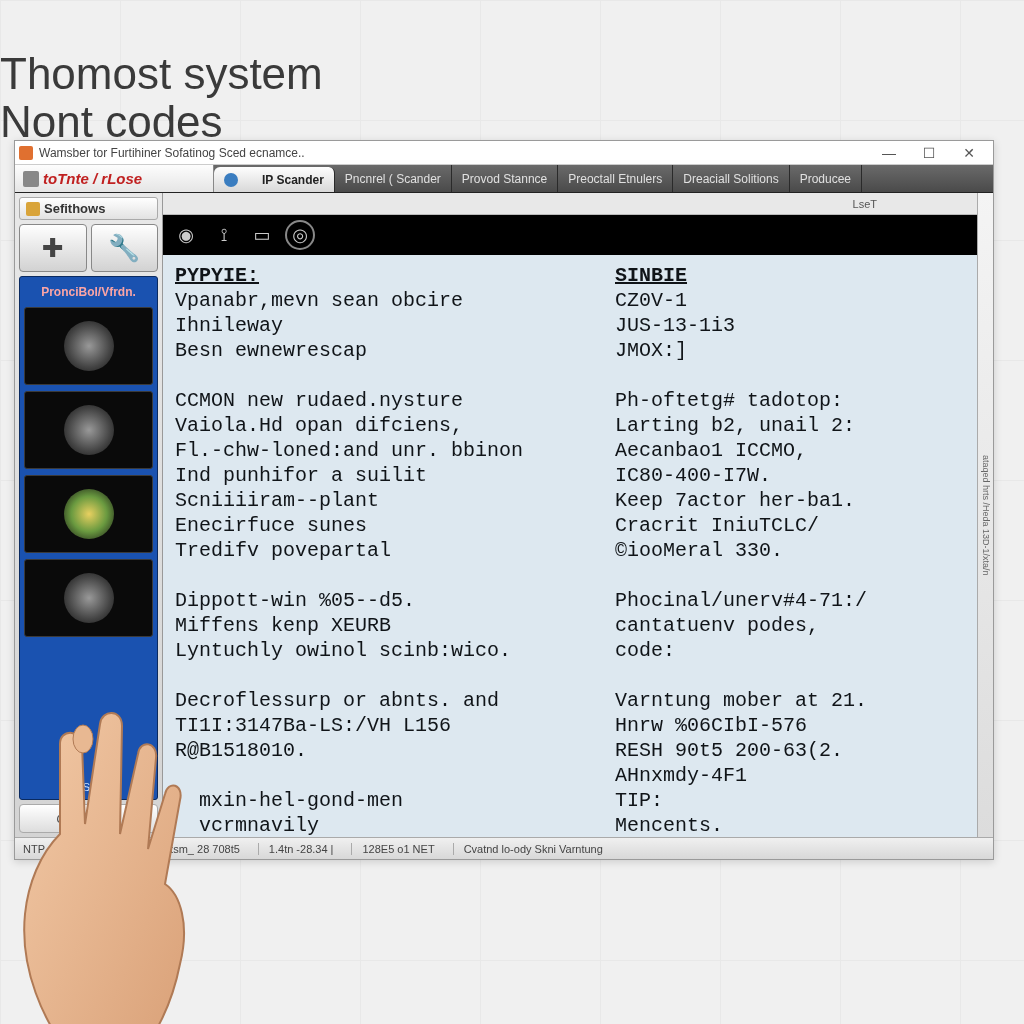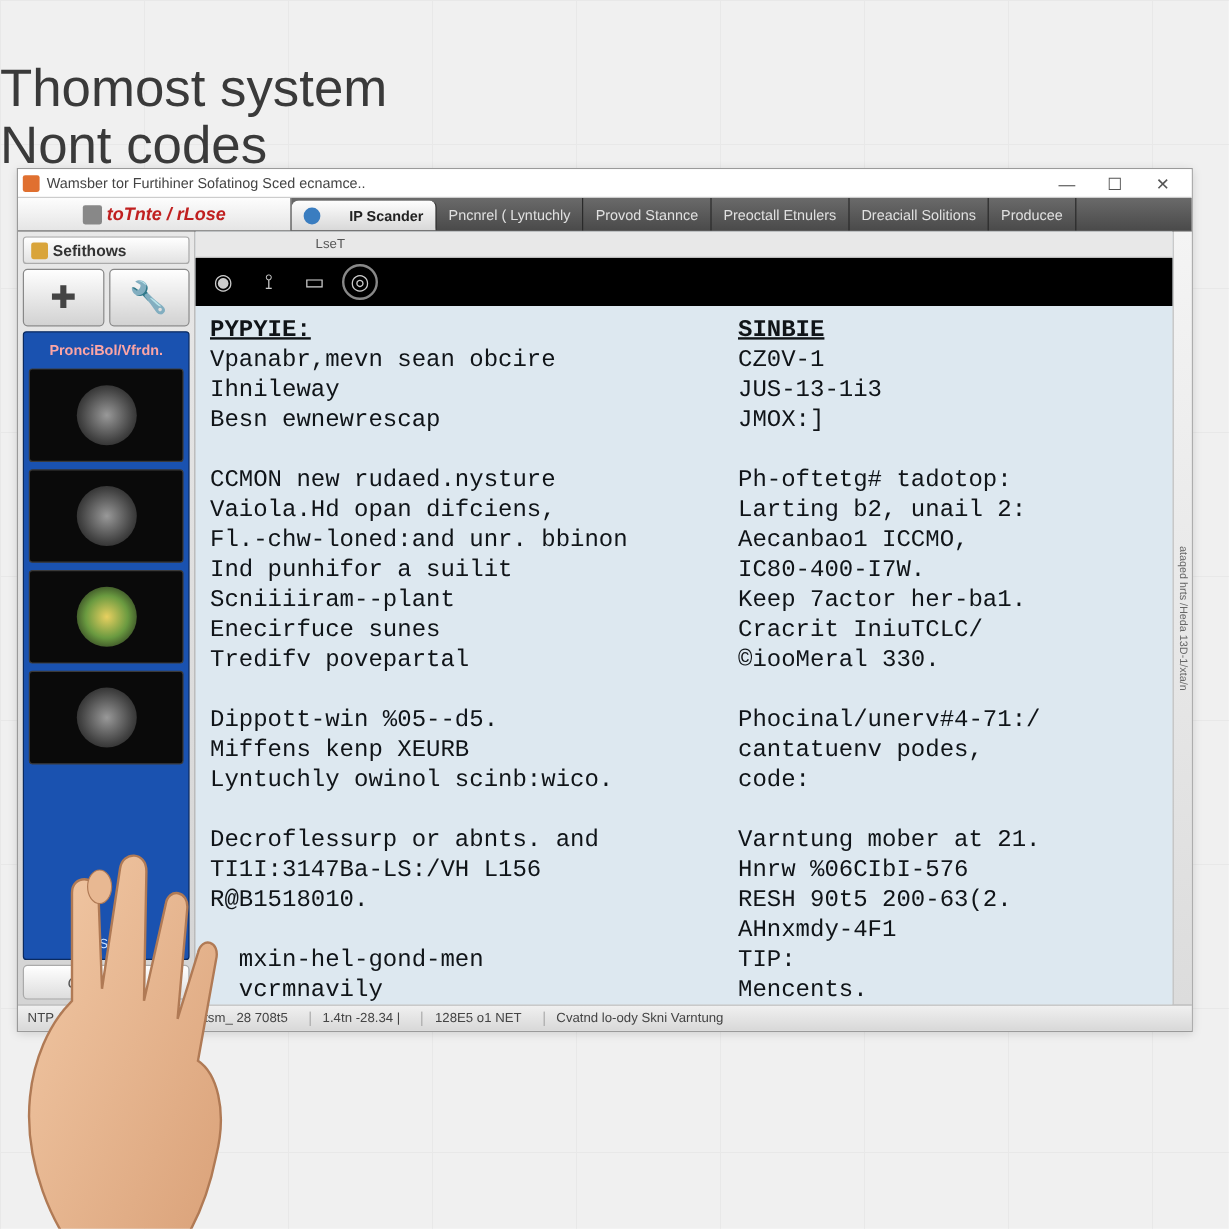--- a/index.html
+++ b/index.html
@@ -59,31 +59,30 @@
     font-size: 14px;
   }
   .toolbar {
     height: 28px;
     background: linear-gradient(#6a6a6a, #4a4a4a);
     display: flex;
     align-items: stretch;
     border-bottom: 1px solid #222;
   }
   .toolbar .brand {
-    width: 228px;
+    width: 199px;
     background: linear-gradient(#fdfdfd,#e5e5e5);
     display: flex; align-items: center;
     padding: 0 8px;
     font-style: italic;
     font-weight: bold;
     font-size: 15px;
     color: #c02020;
     border-right: 1px solid #888;
     gap: 4px;
-    justify-content: center;
   }
   .toolbar .brand .bico {
     width: 16px; height: 16px; background: #888; border-radius: 2px;
   }
   .toolbar .tab {
     padding: 0 10px;
     color: #e0e0e0;
     font-size: 12px;
     display: flex; align-items: center;
     border-right: 1px solid #2a2a2a;
@@ -191,21 +190,21 @@
     background: #dde8f0;
     display: flex; flex-direction: column;
     position: relative;
     min-width: 0;
   }
   .subheader {
     height: 22px;
     background: #e8e8e8;
     border-bottom: 1px solid #bbb;
     font-size: 11px; color:#555;
-    display:flex;align-items:center; padding: 0 100px;
+    display:flex;align-items:center; padding: 0 100px; justify-content: flex-end;
   }
   .blackbar {
     height: 40px;
     background: #000;
     display: flex; align-items: center;
     padding: 0 8px;
     gap: 8px;
   }
   .blackbar .led-text {
     flex: 1;
@@ -295,21 +294,21 @@
   <div class="toolbar">
     <div class="brand">
       <span class="bico"></span>
       <span>toTnte / rLose</span>
     </div>
     <div class="tab active">
       <span class="sico"></span>
       <span>IP Scander</span>
     </div>
     <div class="tab">
-        <span>Pncnrel ( Lyntuchly</span>
+        <span>Pncnrel ( Scander</span>
       </div>
     <div class="tab">
         <span>Provod Stannce</span>
       </div>
     <div class="tab">
         <span>Preoctall Etnulers</span>
       </div>
     <div class="tab">
         <span>Dreaciall Solitions</span>
       </div>

